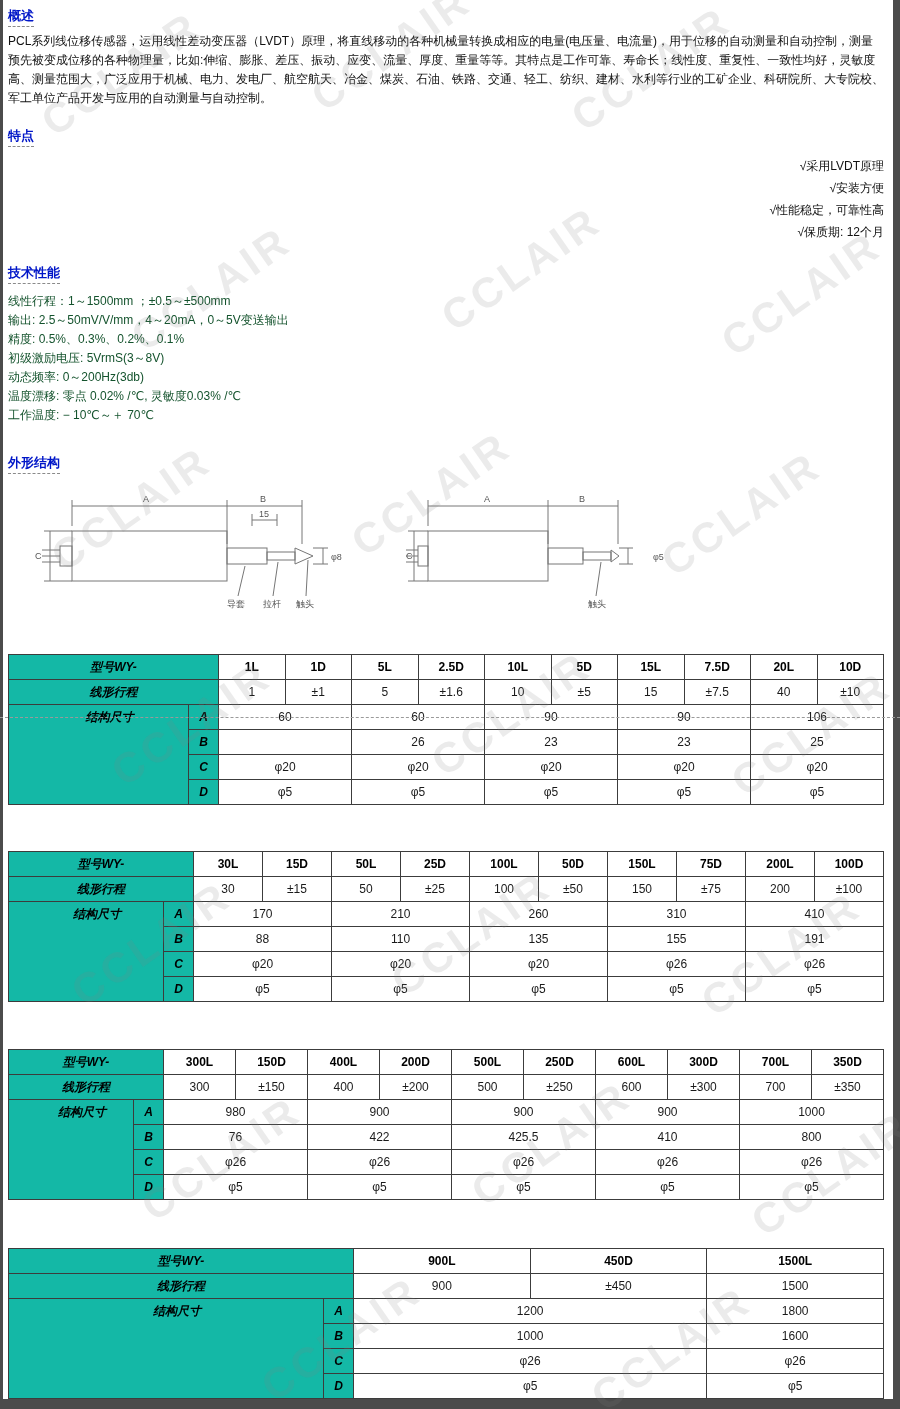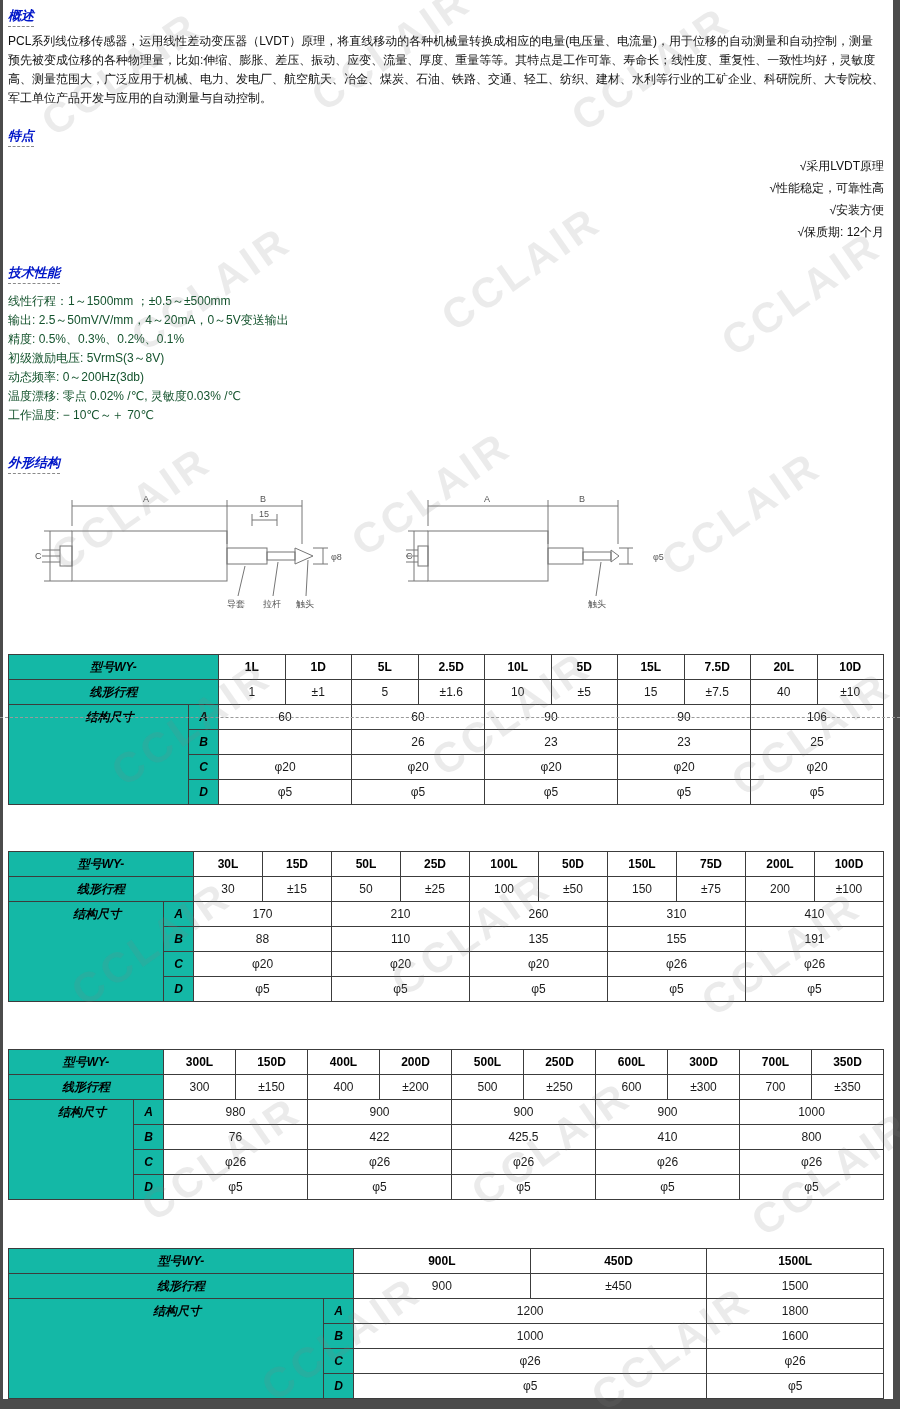--- a/index.html
+++ b/index.html
@@ -3,21 +3,21 @@
 <meta charset="utf-8">
 <style>
   html,body{margin:0;padding:0;background:#4b4b4b;}
   body{font-family:"Liberation Sans","DejaVu Sans",sans-serif;}
   .page{position:relative;width:900px;height:1409px;background:#ffffff;overflow:hidden;margin:0 auto;}
   .edge{position:absolute;background:#4b4b4b;}
   .edge-l{left:0;top:0;width:3px;height:100%;}
   .edge-r{right:0;top:0;width:7px;height:100%;}
   .edge-b{left:0;bottom:0;width:100%;height:10px;}
   .content{position:relative;padding:6px 16px 0 8px;}
-  .sec-head{margin-top:18px;font-style:italic;}
+  .sec-head{margin-top:18px;}
   .sec-head.first{margin-top:0;}
   .sec-title{color:#0016c8;font-size:13px;font-weight:bold;display:inline-block;border-bottom:1px dashed #8a8a8a;padding-bottom:1px;}
   .para{font-size:12px;line-height:19px;margin-top:5px;color:#111;}
   .feat-list{margin-top:8px;}
   .feat{font-size:12px;line-height:22px;color:#111;text-align:right;}
   .spec-list{margin-top:8px;}
   .spec-line{font-size:12px;line-height:19px;color:#14532d;}
   .sec-head.struct{margin-top:28px;}
   .sec-head.tech{margin-top:20px;}
   .drawings{display:flex;gap:46px;margin:12px 0 0 22px;height:140px;align-items:flex-start;}
@@ -53,22 +53,22 @@
     <div class="sec-head first">
       <span class="sec-title">概述</span>
     </div>
     <div class="para">PCL系列线位移传感器，运用线性差动变压器（LVDT）原理，将直线移动的各种机械量转换成相应的电量(电压量、电流量)，用于位移的自动测量和自动控制，测量预先被变成位移的各种物理量，比如:伸缩、膨胀、差压、振动、应变、流量、厚度、重量等等。其特点是工作可靠、寿命长；线性度、重复性、一致性均好，灵敏度高、测量范围大，广泛应用于机械、电力、发电厂、航空航天、冶金、煤炭、石油、铁路、交通、轻工、纺织、建材、水利等行业的工矿企业、科研院所、大专院校、军工单位产品开发与应用的自动测量与自动控制。</div>
 
     <div class="sec-head">
       <span class="sec-title">特点</span>
     </div>
     <div class="feat-list">
       <div class="feat">√采用LVDT原理</div>
+      <div class="feat">√安装方便</div>
       <div class="feat">√性能稳定，可靠性高</div>
-      <div class="feat">√安装方便</div>
       <div class="feat">√保质期: 12个月</div>
     </div>
 
     <div class="sec-head tech">
       <span class="sec-title">技术性能</span>
     </div>
     <div class="spec-list">
       <div class="spec-line">线性行程：1～1500mm ；±0.5～±500mm</div>
       <div class="spec-line">输出: 2.5～50mV/V/mm，4～20mA，0～5V变送输出</div>
       <div class="spec-line">精度: 0.5%、0.3%、0.2%、0.1%</div>

